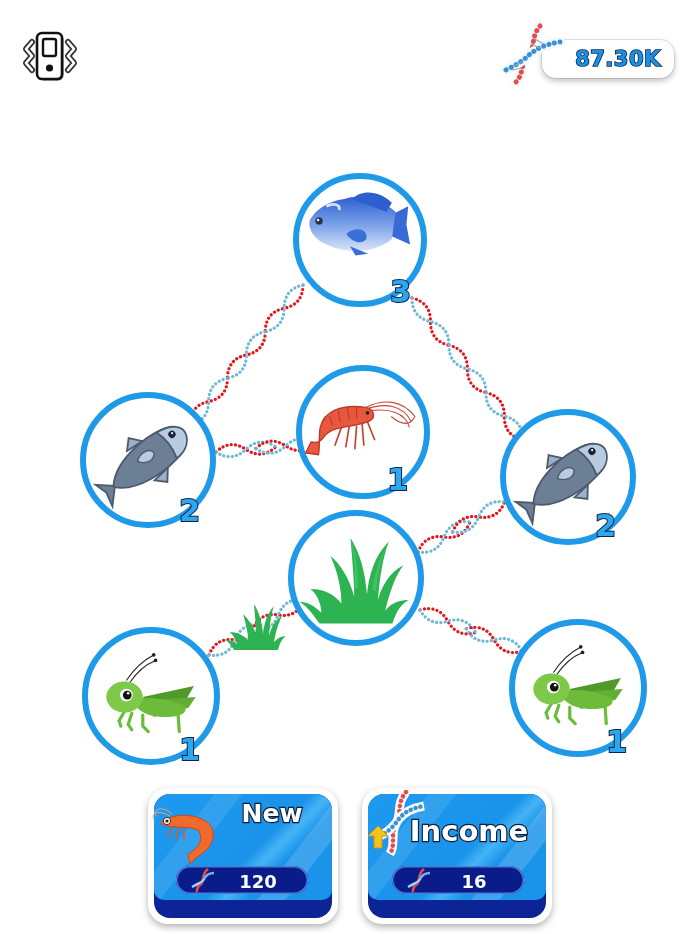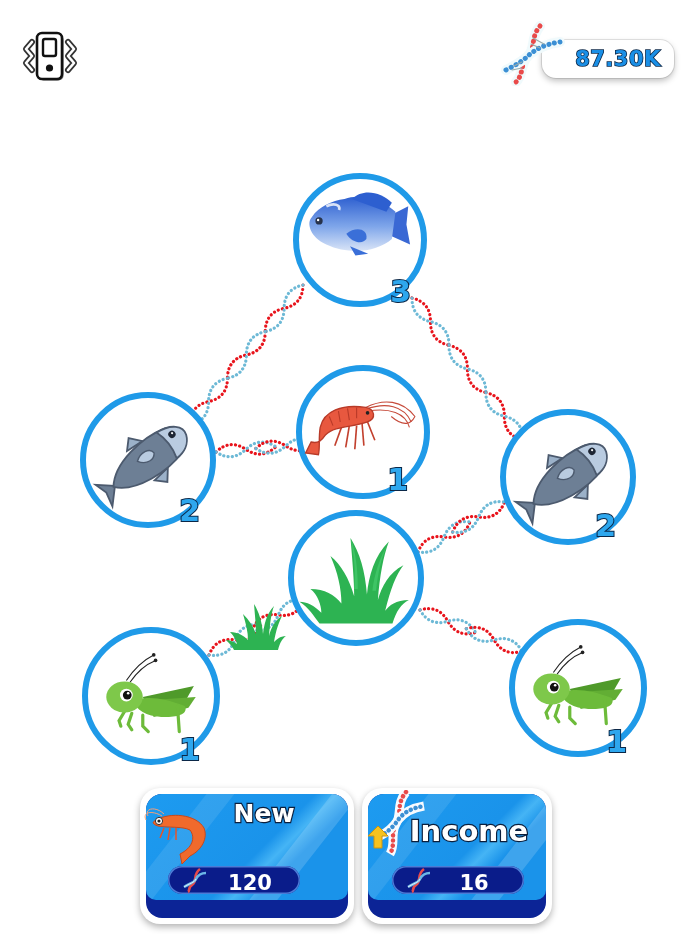--- a/index.html
+++ b/index.html
@@ -73,21 +73,21 @@
     -webkit-text-stroke:2.4px #0b1f3d; paint-order:stroke fill;
     line-height:1.08;
   }
   .action .cost {
     position:absolute; left:28px; top:76px; width:132px; height:28px;
     background:#0a1c8a; border-radius:14px;
     box-shadow:inset 0 0 0 1.5px #4b7bd6;
   }
   .action .cost .amt {
     position:absolute; left:40px; right:8px; top:5px; text-align:center;
-    color:#ffffff; font-weight:bold; font-size:21px;
+    color:#ffffff; font-weight:bold; font-size:18px;
     font-family:"DejaVu Sans", sans-serif;
   }
   .action .cost svg { position:absolute; left:14px; top:1px; }
 </style>
 </head>
 <body>
 
 <div class="abs vibrate-btn">
   <svg width="60" height="60" viewBox="0 0 60 60">
     <g fill="none" stroke="#000" stroke-width="3" stroke-linejoin="round" stroke-linecap="round">
@@ -298,21 +298,21 @@
       <path d="M98 80 L 100 108"></path>
     </g>
     <ellipse cx="40" cy="70" rx="20" ry="17" fill="#7ec84a"></ellipse>
     <circle cx="42" cy="68" r="7" fill="#fff"></circle>
       <circle cx="43" cy="68" r="4.8" fill="#111"></circle>
       <circle cx="44" cy="66" r="1.4" fill="#fff"></circle>
   </svg>
   <div class="level" style="right:14px;bottom:-6px;">1</div>
 </div>
 
-<div class="action" style="left:140px;padding-left:24px;">
+<div class="action" style="left:148px;">
   <div class="frame"></div>
   <div class="base"></div>
   <div class="face">
     <div class="stripe" style="left:150px;top:-60px;"></div>
     <div class="stripe" style="left:40px;top:-80px;opacity:0.6;"></div>
   </div>
   <svg class="abs" style="left:2px;top:18px;" width="68" height="62" viewBox="0 0 68 62">
     <path d="M6 10 C 2 2, 14 0, 22 8" fill="none" stroke="#f4a07a" stroke-width="1"></path>
     <path d="M4 14 C 0 6, 10 4, 20 10" fill="none" stroke="#f4a07a" stroke-width="1"></path>
     <g stroke="#e4542a" stroke-width="1.5">

